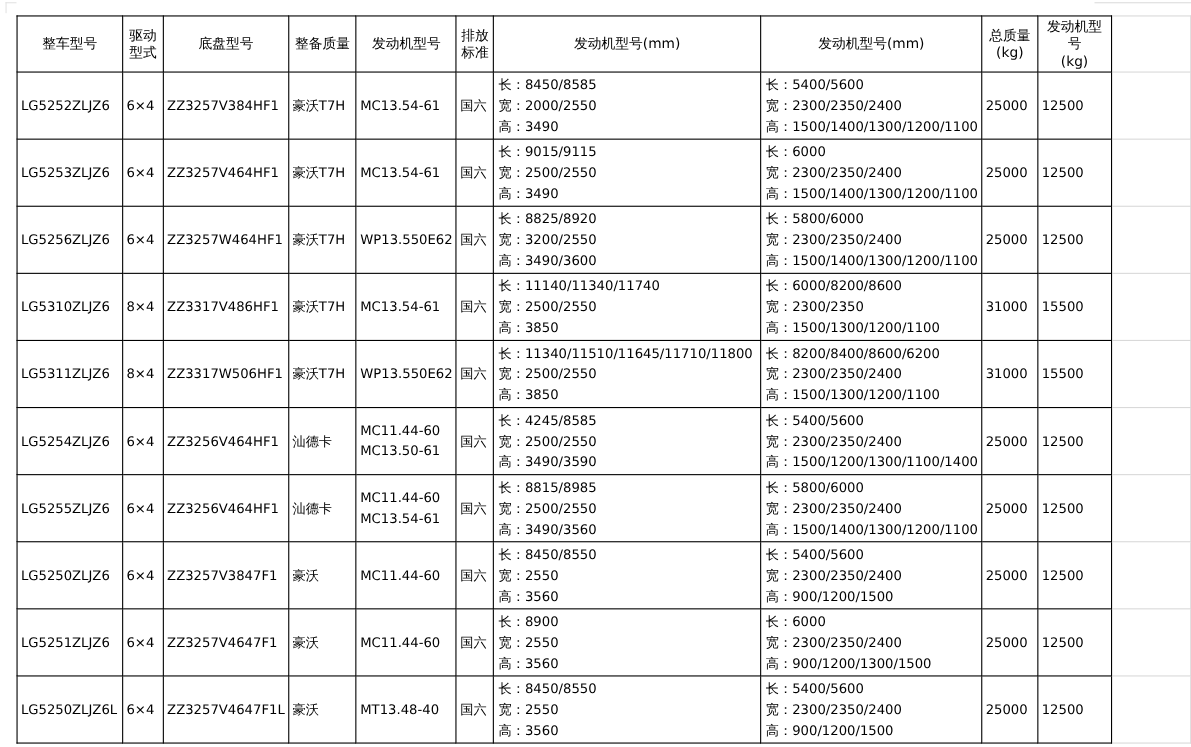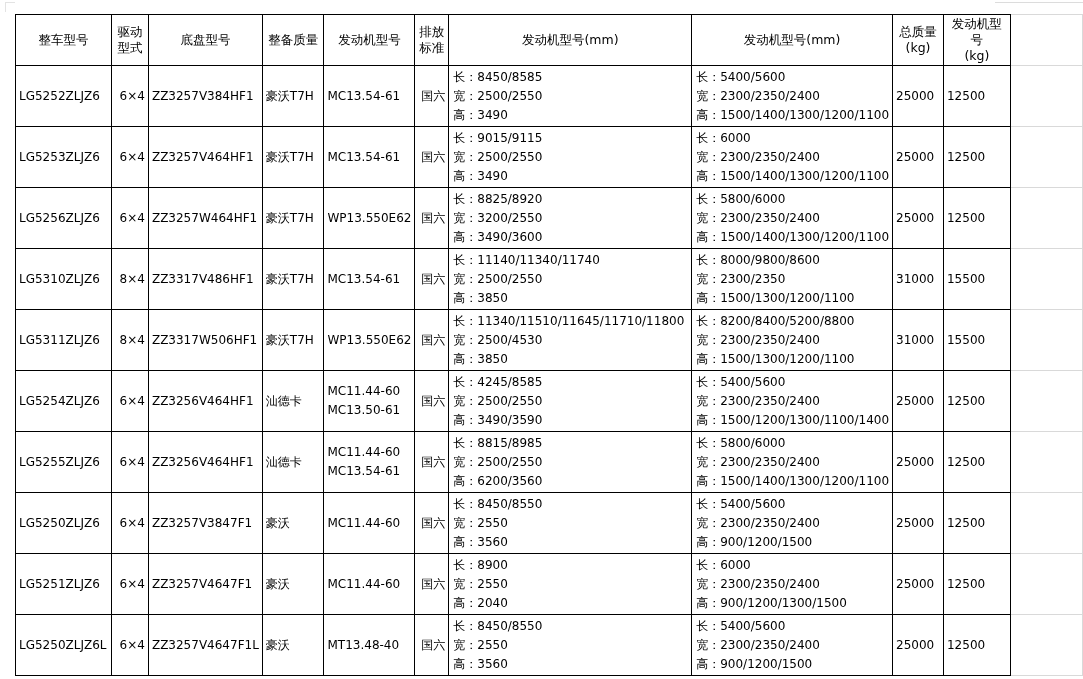--- a/index.html
+++ b/index.html
@@ -57,21 +57,21 @@
   .spec-table thead tr { height: 38px; }
   .spec-table tbody tr { height: 61px; }
   .spec-table th {
     font-weight: normal;
     text-align: center;
     font-size: 12.5px;
     line-height: 16px;
     padding: 1px 2px;
   }
   .spec-table td { text-align: left; }
-  .spec-table td.c-center { text-align: right; }
+  .spec-table td.c-center { text-align: left; }
   .spec-table td.c-dims { white-space: pre; padding-left: 4px; }
   
   .spec-table th.c-extra,
   .spec-table td.c-extra {
     border-top: 1px solid #d9d9d9;
     border-right: 1px solid #d9d9d9;
     border-bottom: 1px solid #d9d9d9;
     border-left: 1px solid #000000;
   }
   .spec-table thead th.c-extra { border-top: 1px solid #d9d9d9; }
@@ -118,21 +118,21 @@
     </thead>
     <tbody>
     <tr>
       <td>LG5252ZLJZ6</td>
       <td class="c-center">6×4</td>
       <td>ZZ3257V384HF1</td>
       <td>豪沃T7H</td>
       <td>MC13.54-61</td>
       <td class="c-center">国六</td>
       <td class="c-dims">长：8450/8585
-宽：2500/2550
+宽：2000/2550
 高：3490</td>
       <td class="c-dims">长：5400/5600
 宽：2300/2350/2400
 高：1500/1400/1300/1200/1100</td>
       <td>25000</td>
       <td>12500</td>
       <td class="c-extra"></td>
     </tr>
 
     <tr>
@@ -174,39 +174,39 @@
     <tr>
       <td>LG5310ZLJZ6</td>
       <td class="c-center">8×4</td>
       <td>ZZ3317V486HF1</td>
       <td>豪沃T7H</td>
       <td>MC13.54-61</td>
       <td class="c-center">国六</td>
       <td class="c-dims">长：11140/11340/11740
 宽：2500/2550
 高：3850</td>
-      <td class="c-dims">长：8000/9800/8600
+      <td class="c-dims">长：6000/8200/8600
 宽：2300/2350
 高：1500/1300/1200/1100</td>
       <td>31000</td>
       <td>15500</td>
       <td class="c-extra"></td>
     </tr>
 
     <tr>
       <td>LG5311ZLJZ6</td>
       <td class="c-center">8×4</td>
       <td>ZZ3317W506HF1</td>
       <td>豪沃T7H</td>
       <td>WP13.550E62</td>
       <td class="c-center">国六</td>
       <td class="c-dims">长：11340/11510/11645/11710/11800
-宽：2500/4530
+宽：2500/2550
 高：3850</td>
-      <td class="c-dims">长：8200/8400/5200/8800
+      <td class="c-dims">长：8200/8400/8600/6200
 宽：2300/2350/2400
 高：1500/1300/1200/1100</td>
       <td>31000</td>
       <td>15500</td>
       <td class="c-extra"></td>
     </tr>
 
     <tr>
       <td>LG5254ZLJZ6</td>
       <td class="c-center">6×4</td>
@@ -229,21 +229,21 @@
     <tr>
       <td>LG5255ZLJZ6</td>
       <td class="c-center">6×4</td>
       <td>ZZ3256V464HF1</td>
       <td>汕德卡</td>
       <td>MC11.44-60
 MC13.54-61</td>
       <td class="c-center">国六</td>
       <td class="c-dims">长：8815/8985
 宽：2500/2550
-高：6200/3560</td>
+高：3490/3560</td>
       <td class="c-dims">长：5800/6000
 宽：2300/2350/2400
 高：1500/1400/1300/1200/1100</td>
       <td>25000</td>
       <td>12500</td>
       <td class="c-extra"></td>
     </tr>
 
     <tr>
       <td>LG5250ZLJZ6</td>
@@ -265,21 +265,21 @@
 
     <tr>
       <td>LG5251ZLJZ6</td>
       <td class="c-center">6×4</td>
       <td>ZZ3257V4647F1</td>
       <td>豪沃</td>
       <td>MC11.44-60</td>
       <td class="c-center">国六</td>
       <td class="c-dims">长：8900
 宽：2550
-高：2040</td>
+高：3560</td>
       <td class="c-dims">长：6000
 宽：2300/2350/2400
 高：900/1200/1300/1500</td>
       <td>25000</td>
       <td>12500</td>
       <td class="c-extra"></td>
     </tr>
 
     <tr>
       <td>LG5250ZLJZ6L</td>

